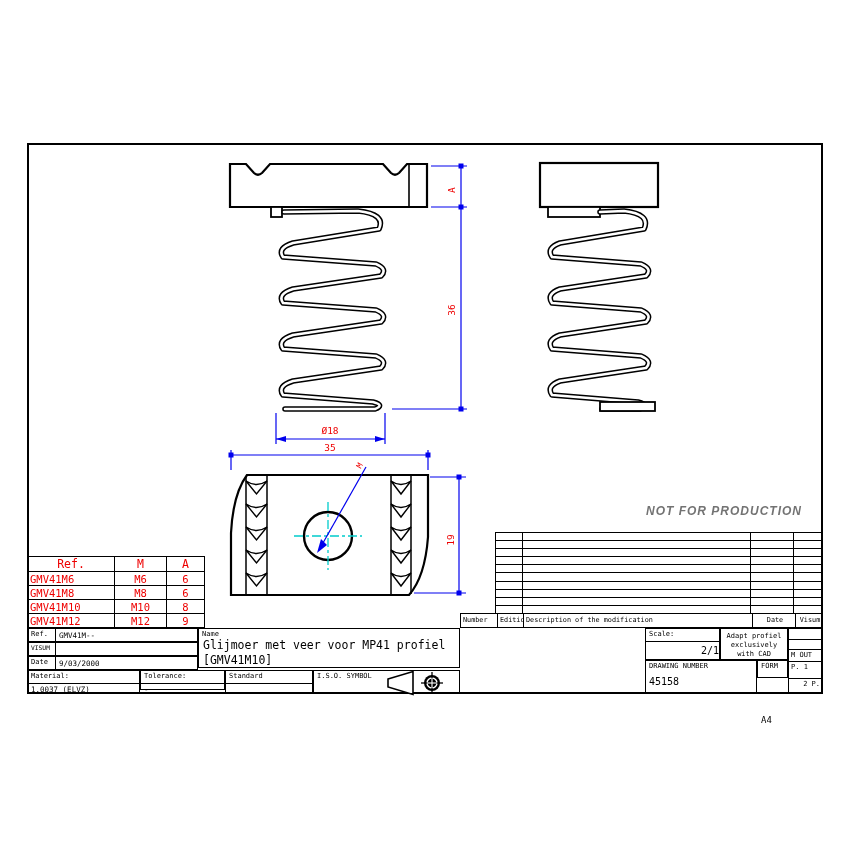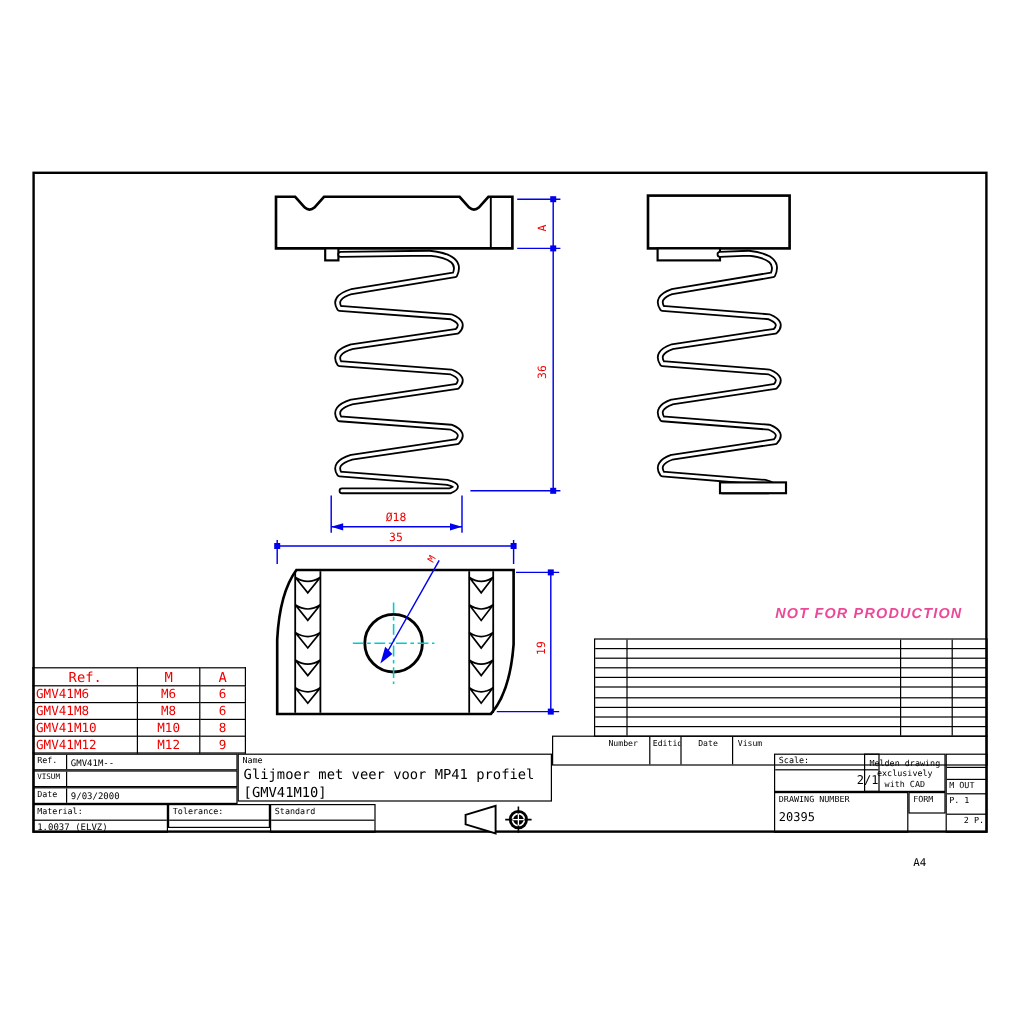--- a/index.html
+++ b/index.html
@@ -15,21 +15,21 @@
   table.reftab{position:absolute;left:27px;top:556px;border-collapse:collapse;table-layout:fixed;}
   table.reftab td{border:1.3px solid #000;height:13px;padding:0 2px;font-size:10.5px;
                   color:#ee0000;font-family:"DejaVu Sans Mono",monospace;white-space:nowrap;}
   table.reftab td.c{text-align:center;}
   table.reftab tr.hd td{font-size:11.5px;text-align:center;}
   
   .modrow{box-sizing:border-box;height:8.1px;border-bottom:1px solid #000;}
   .vline{position:absolute;top:0;bottom:0;width:1px;background:#000;}
   .mh-cell{box-sizing:border-box;border-right:1.2px solid #000;font-size:6.8px;line-height:12px;
            padding-left:2px;white-space:nowrap;overflow:hidden;}
-  .nfp{position:absolute;left:628px;top:504px;width:192px;text-align:center;color:#ec4899;
+  .nfp{position:absolute;left:628px;top:504px;width:192px;text-align:center;color:#737373;
        font-family:"Liberation Sans",sans-serif;font-weight:bold;font-style:italic;
        font-size:12px;letter-spacing:1px;white-space:nowrap;}
   .logo{position:absolute;left:0;right:0;top:2px;text-align:center;
         font-family:"Liberation Sans",sans-serif;font-weight:bold;font-style:italic;
         font-size:30px;letter-spacing:-1px;transform:scaleY(1.05);color:#000;white-space:nowrap;}
   .addr{position:absolute;font-size:7px;white-space:nowrap;}
   .namebig{position:absolute;left:4px;font-size:11.5px;white-space:nowrap;}
   .split{position:absolute;left:0;right:0;top:12px;border-top:1.1px solid #000;}
   .rrow{box-sizing:border-box;border-bottom:1.1px solid #000;font-size:7px;padding:1px 2px;
         white-space:nowrap;overflow:hidden;}
@@ -206,58 +206,62 @@
   <div class="bx" style="left:140px;top:670px;width:85px;height:20px;">
     <span class="lab">Tolerance:</span>
     <span class="split"></span>
     <span class="val" style="left:3px;top:14px;">-</span>
   </div>
   <div class="bx" style="left:225px;top:670px;width:88px;height:24px;">
     <span class="lab">Standard</span>
     <span class="split"></span>
     <span class="val" style="left:3px;top:14px;"></span>
   </div>
+  <div class="bx" style="left:313px;top:670px;width:147px;height:24px;">
+    <span class="lab">I.S.O. SYMBOL</span>
+  </div>
 
   <div class="bx" style="left:495px;top:532px;width:328px;height:82px;">
     <div class="modrow"></div>
     <div class="modrow"></div>
     <div class="modrow"></div>
     <div class="modrow"></div>
     <div class="modrow"></div>
     <div class="modrow"></div>
     <div class="modrow"></div>
     <div class="modrow"></div>
     <div class="modrow"></div>
     <div class="modrow" style="border-bottom:none;"></div>
     <div class="vline" style="left:26px;"></div>
     <div class="vline" style="left:254px;"></div>
     <div class="vline" style="left:297px;"></div>
   </div>
 
-  <div class="bx" style="left:460px;top:613px;width:363px;height:25px;display:flex;padding-left:44px;">
+  <div class="bx" style="left:460px;top:613px;width:363px;height:15px;display:flex;">
     <div class="mh-cell" style="width:37px;">Number</div>
     <div class="mh-cell" style="width:26px;">Edition</div>
+    <div class="mh-cell" style="width:229px;">Description of the modification</div>
     <div class="mh-cell" style="width:43px;text-align:center;">Date</div>
     <div class="mh-cell" style="width:26px;border-right:none;text-align:center;">Visum</div>
   </div>
 
 
-  <div class="bx" style="left:645px;top:628px;width:88px;height:32px;">
+  <div class="bx" style="left:645px;top:628px;width:75px;height:32px;">
     <span class="lab">Scale:</span>
     <span class="abs" style="left:0;right:0;top:12px;border-top:1.1px solid #000;"></span>
     <span class="val" style="left:0;right:0;top:16px;text-align:right;font-size:10px;">2/1</span>
   </div>
   <div class="bx" style="left:720px;top:628px;width:68px;height:32px;text-align:center;font-size:7px;line-height:9px;padding-top:3px;">
-    <div>Melden drawing</div>
+    <div>Adapt profiel</div>
     <div>exclusively</div>
     <div>with CAD</div>
   </div>
   <div class="bx" style="left:645px;top:660px;width:112px;height:34px;">
     <span class="lab">DRAWING NUMBER</span>
-    <span class="val" style="left:3px;top:15px;font-size:10px;">20395</span>
+    <span class="val" style="left:3px;top:15px;font-size:10px;">45158</span>
   </div>
   <div class="bx" style="left:757px;top:660px;width:31px;height:18px;">
     <span class="lab">FORM</span>
     <span class="val" style="left:3px;top:15px;font-size:9px;margin-top:39px;">A4</span>
   </div>
   <div class="bx" style="left:788px;top:628px;width:35px;height:66px;">
     <div class="rrow" style="height:11px;"></div>
     <div class="rrow" style="height:10px;"></div>
     <div class="rrow" style="height:12px;">M OUT</div>
     <div class="rrow" style="height:17px;">P. 1</div>

